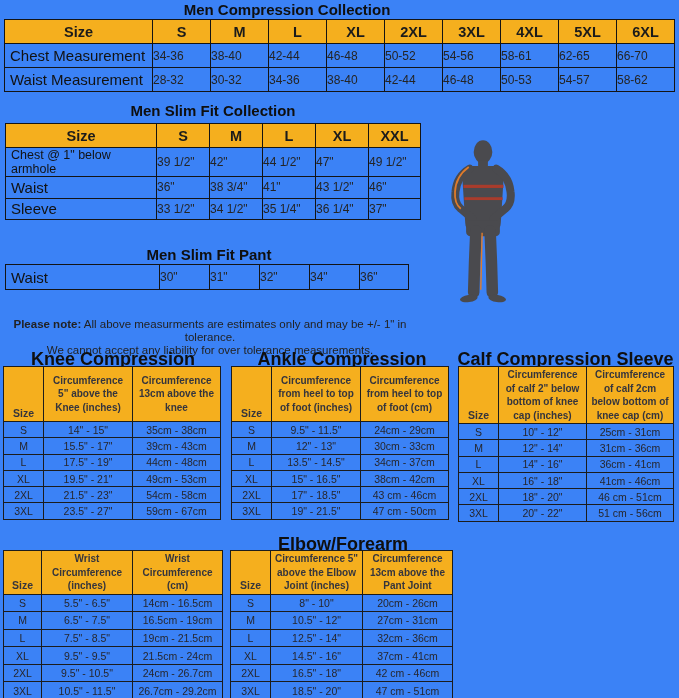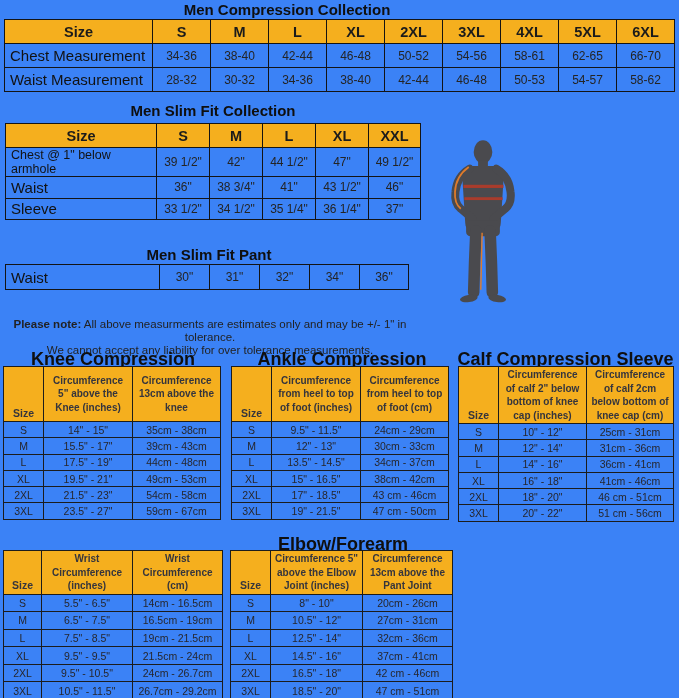--- a/index.html
+++ b/index.html
@@ -7,21 +7,21 @@
         font-family:"Liberation Sans",sans-serif;color:#1d1d1d;overflow:hidden;}
   .title{position:absolute;text-align:center;font-weight:bold;color:#0f0f0f;}
   .t-big{font-size:15px;}
   .t-small{font-size:18px;}
   table{position:absolute;border-collapse:collapse;table-layout:fixed;}
   th,td{border:1px solid #1c1c1c;overflow:hidden;padding:0;}
   th{background:var(--hdr,#F5AF1E);font-weight:bold;}
   
   .big th,.big td{border:1.5px solid #141414;}
   .big th{font-size:14.5px;color:#1b1b1b;height:23px;}
-  .big td{text-align:center;font-size:12px;color:#242424;}
+  .big td{font-size:12px;color:#242424;}
   .big td.lab{text-align:left;font-size:15px;padding-left:5px;color:#121212;}
   .comp tbody tr{height:24px;}
   .slim tbody tr{height:21.5px;}
   .slim tbody tr:nth-child(2) td.lab{font-size:12.5px;}
   .pant tbody tr{height:25px;}
   
   .small th{font-size:10px;color:#35353d;padding:1px 3px;line-height:1.35;}
   .small th:first-child{vertical-align:bottom;font-size:10.5px;}
   .small td{font-size:10.5px;text-align:center;color:#26262c;}
   .sleeve tbody tr.hrow{height:55px;}

